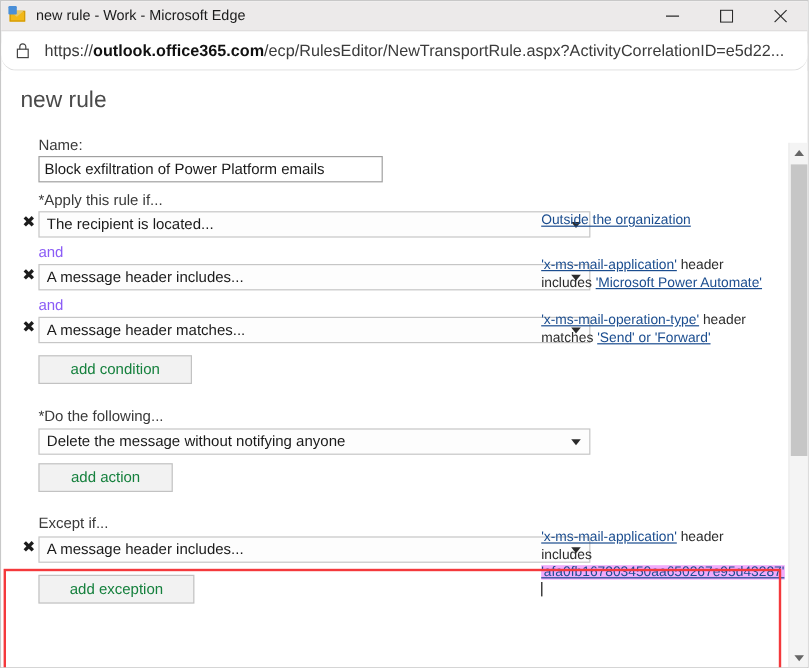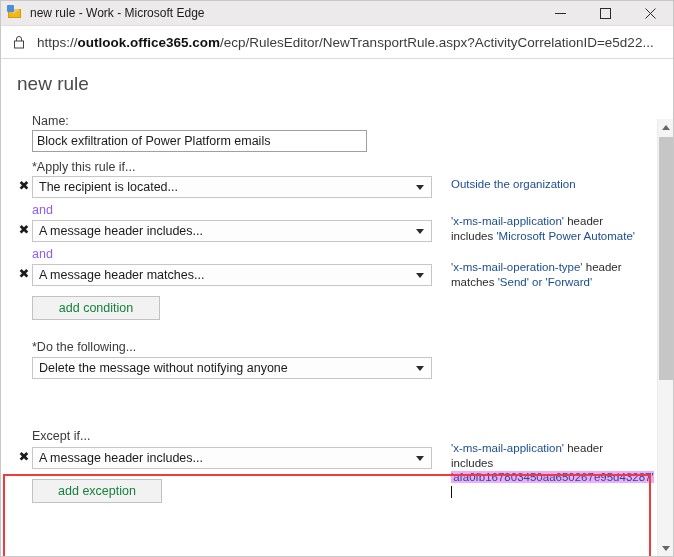--- a/index.html
+++ b/index.html
@@ -70,20 +70,21 @@
   .wc svg { display: block; }
 
   
   #urlbar {
     height: 33px;
     background: #ffffff;
     border-bottom: 1px solid #dcdcdc;
     display: flex;
     align-items: center;
     padding-left: 10px;
+    border-radius: 13px;
   }
   #lock-icon { width: 16px; height: 16px; margin-right: 10px; flex: none; }
   #url-text {
     font-size: 13.5px;
     color: #3b3b3b;
     white-space: nowrap;
     overflow: hidden;
   }
   #url-text b { color: #111; font-weight: 700; }
 
@@ -111,21 +112,21 @@
   .field-label {
     font-size: 12.5px;
     color: #3a3a3a;
   }
 
   
   #name-label { position: absolute; left: 31px; top: 0px; }
   #name-input {
     position: absolute;
     left: 31px; top: 16px;
-    width: 335px; height: 22px;
+    width: 287px; height: 22px;
     border: 1px solid #a0a0a0;
     background: #fff;
     font-family: "Liberation Sans", sans-serif;
     font-size: 12.5px;
     color: #1a1a1a;
     padding: 0 4px;
     outline: none;
   }
 
   #apply-label { position: absolute; left: 31px; top: 46px; }
@@ -145,21 +146,21 @@
     font-weight: bold;
     color: #1c1c1c;
     line-height: 14px;
     text-align: center;
     cursor: pointer;
     font-family: "DejaVu Sans", sans-serif;
   }
   .combo {
     position: absolute;
     left: 31px;
-    width: 400px; height: 22px;
+    width: 460px; height: 22px;
     border: 1px solid #c6c6c6;
     background: #fdfdfd;
     display: flex;
     align-items: center;
     cursor: default;
   }
   .combo .ctext {
     font-size: 12.5px;
     color: #1a1a1a;
     padding-left: 6px;
@@ -185,20 +186,21 @@
   .desc {
     position: absolute;
     left: 450px;
     width: 196px;
     font-size: 11.5px;
     color: #2b2b2b;
     line-height: 14.5px;
   }
   .desc a {
     color: #1b4d8f;
+    text-decoration: underline;
     cursor: pointer;
   }
 
   .btn {
     position: absolute;
     height: 24px;
     border: 1px solid #c2c2c2;
     background: #f2f2f2;
     font-family: "Liberation Sans", sans-serif;
     font-size: 12.5px;
@@ -356,20 +358,21 @@
         <a>'x-ms-mail-operation-type'</a><span> header matches </span><a>'Send' or 'Forward'</a>
       </div>
 
       <button class="btn" style="left:31px; top:182px; width:128px;">add condition</button>
 
       <div class="field-label" style="position:absolute; left:31px; top:226px;">*Do the following...</div>
       <div class="combo" style="top:243px;">
         <div class="ctext">Delete the message without notifying anyone</div>
         <div class="arrow"></div>
       </div>
+      <button class="btn" style="left:31px; top:272px; width:112px;">add action</button>
 
       <div class="field-label" style="position:absolute; left:31px; top:315px;">Except if...</div>
       <div class="row" style="top:333px;">
         <div class="del-x">✖</div>
         <div class="combo">
           <div class="ctext">A message header includes...</div>
           <div class="arrow"></div>
         </div>
       </div>
       <div class="desc" style="top:327px;">

